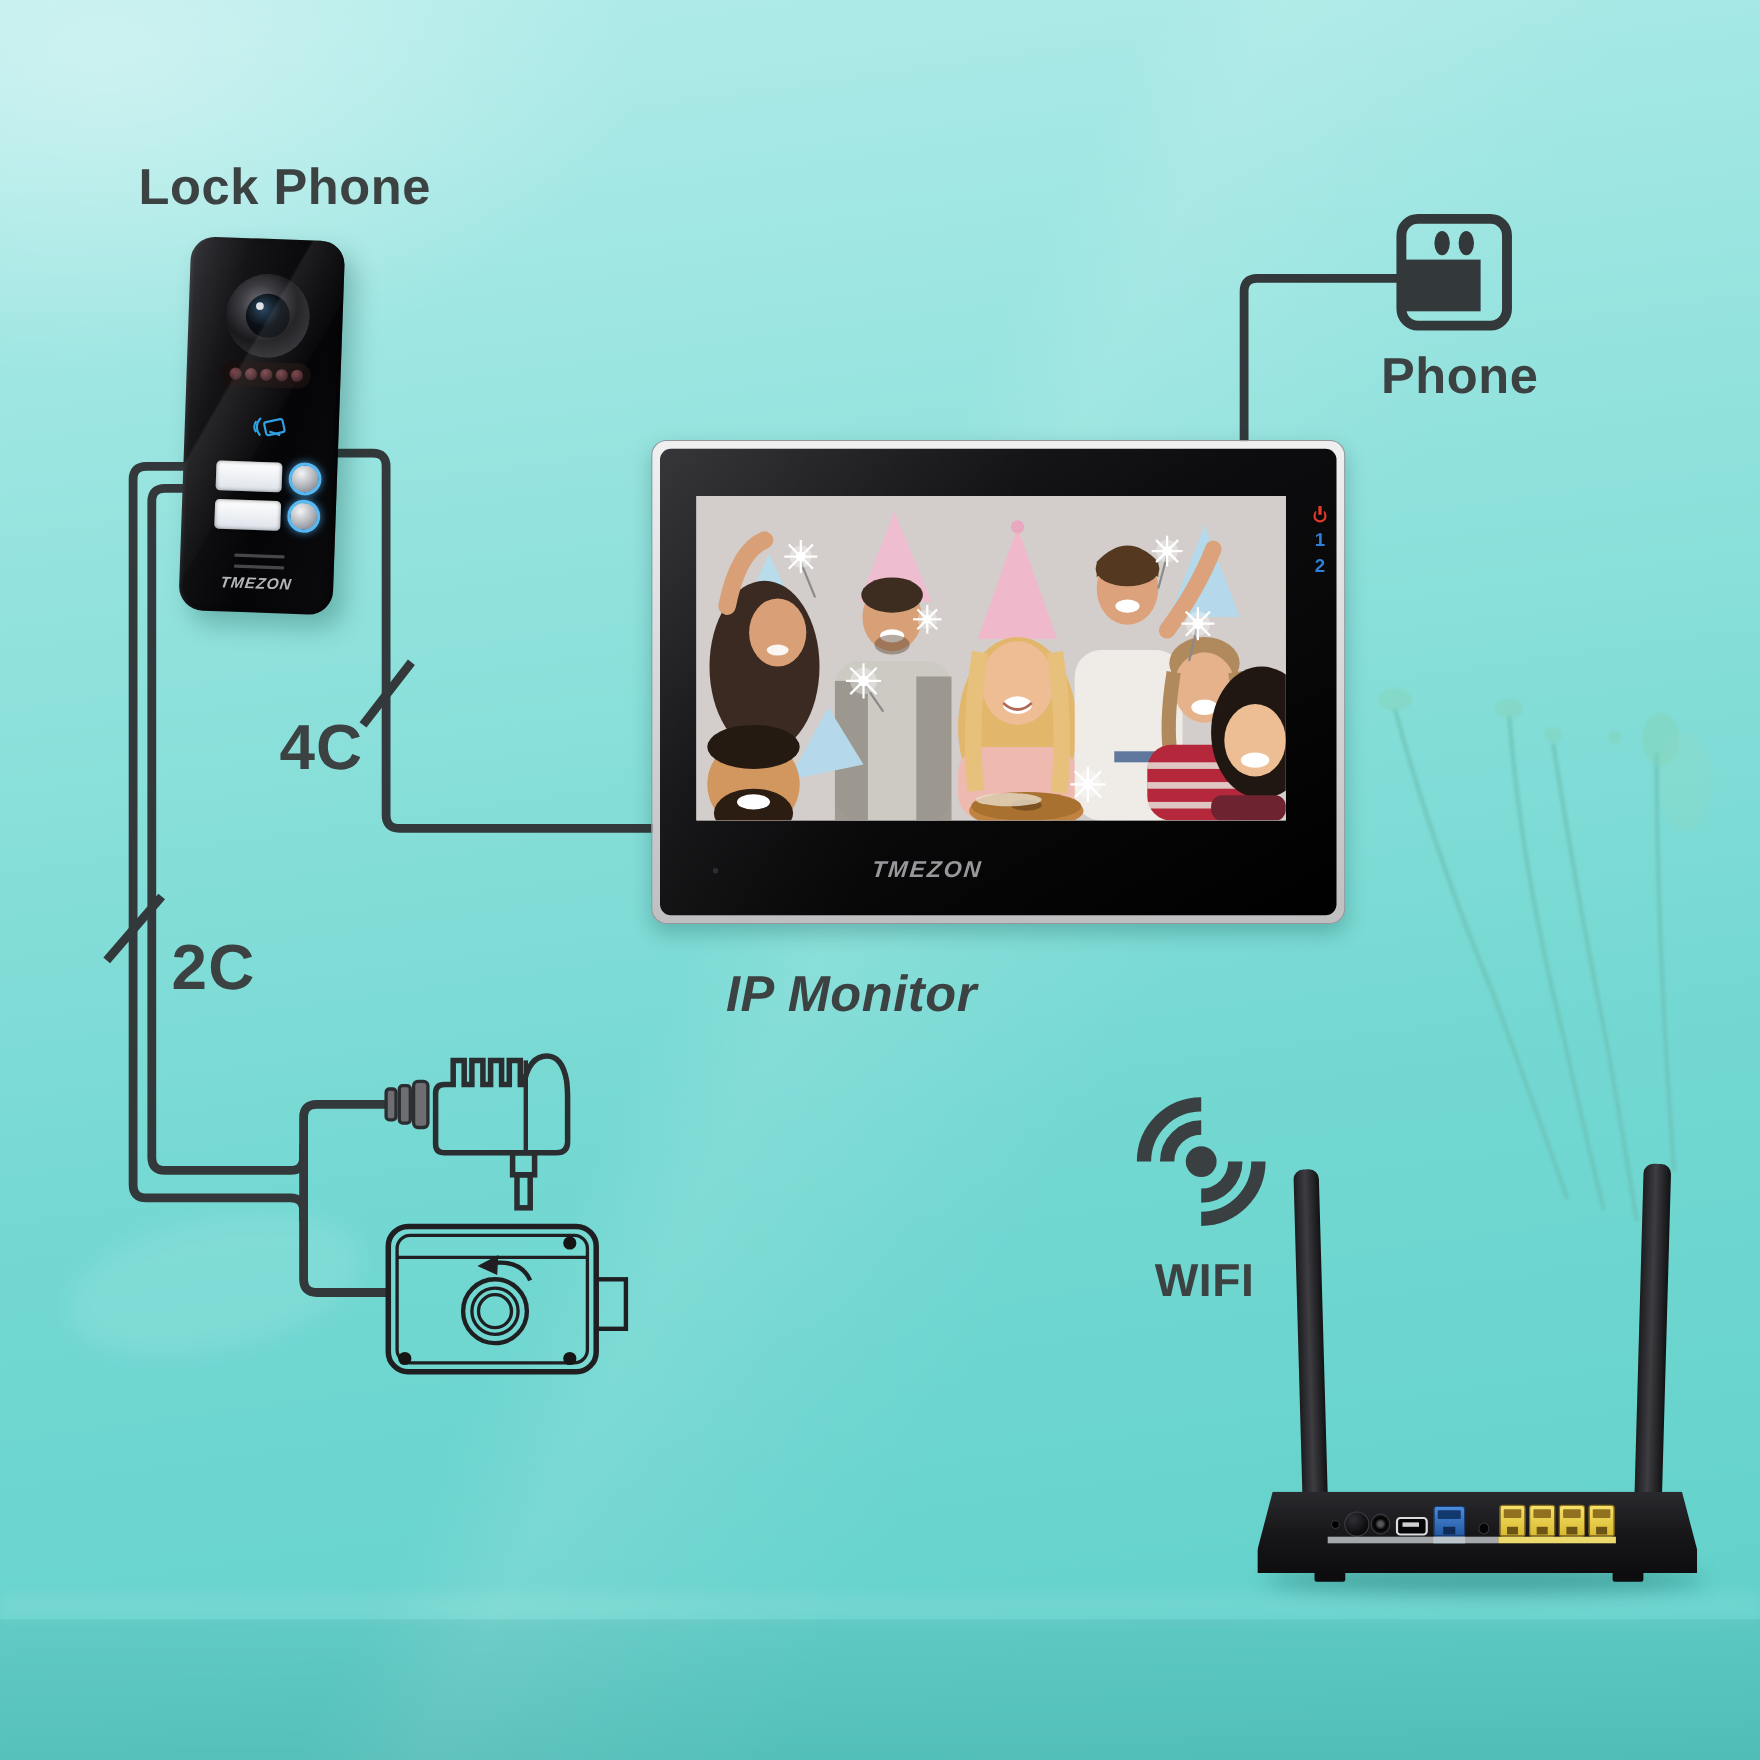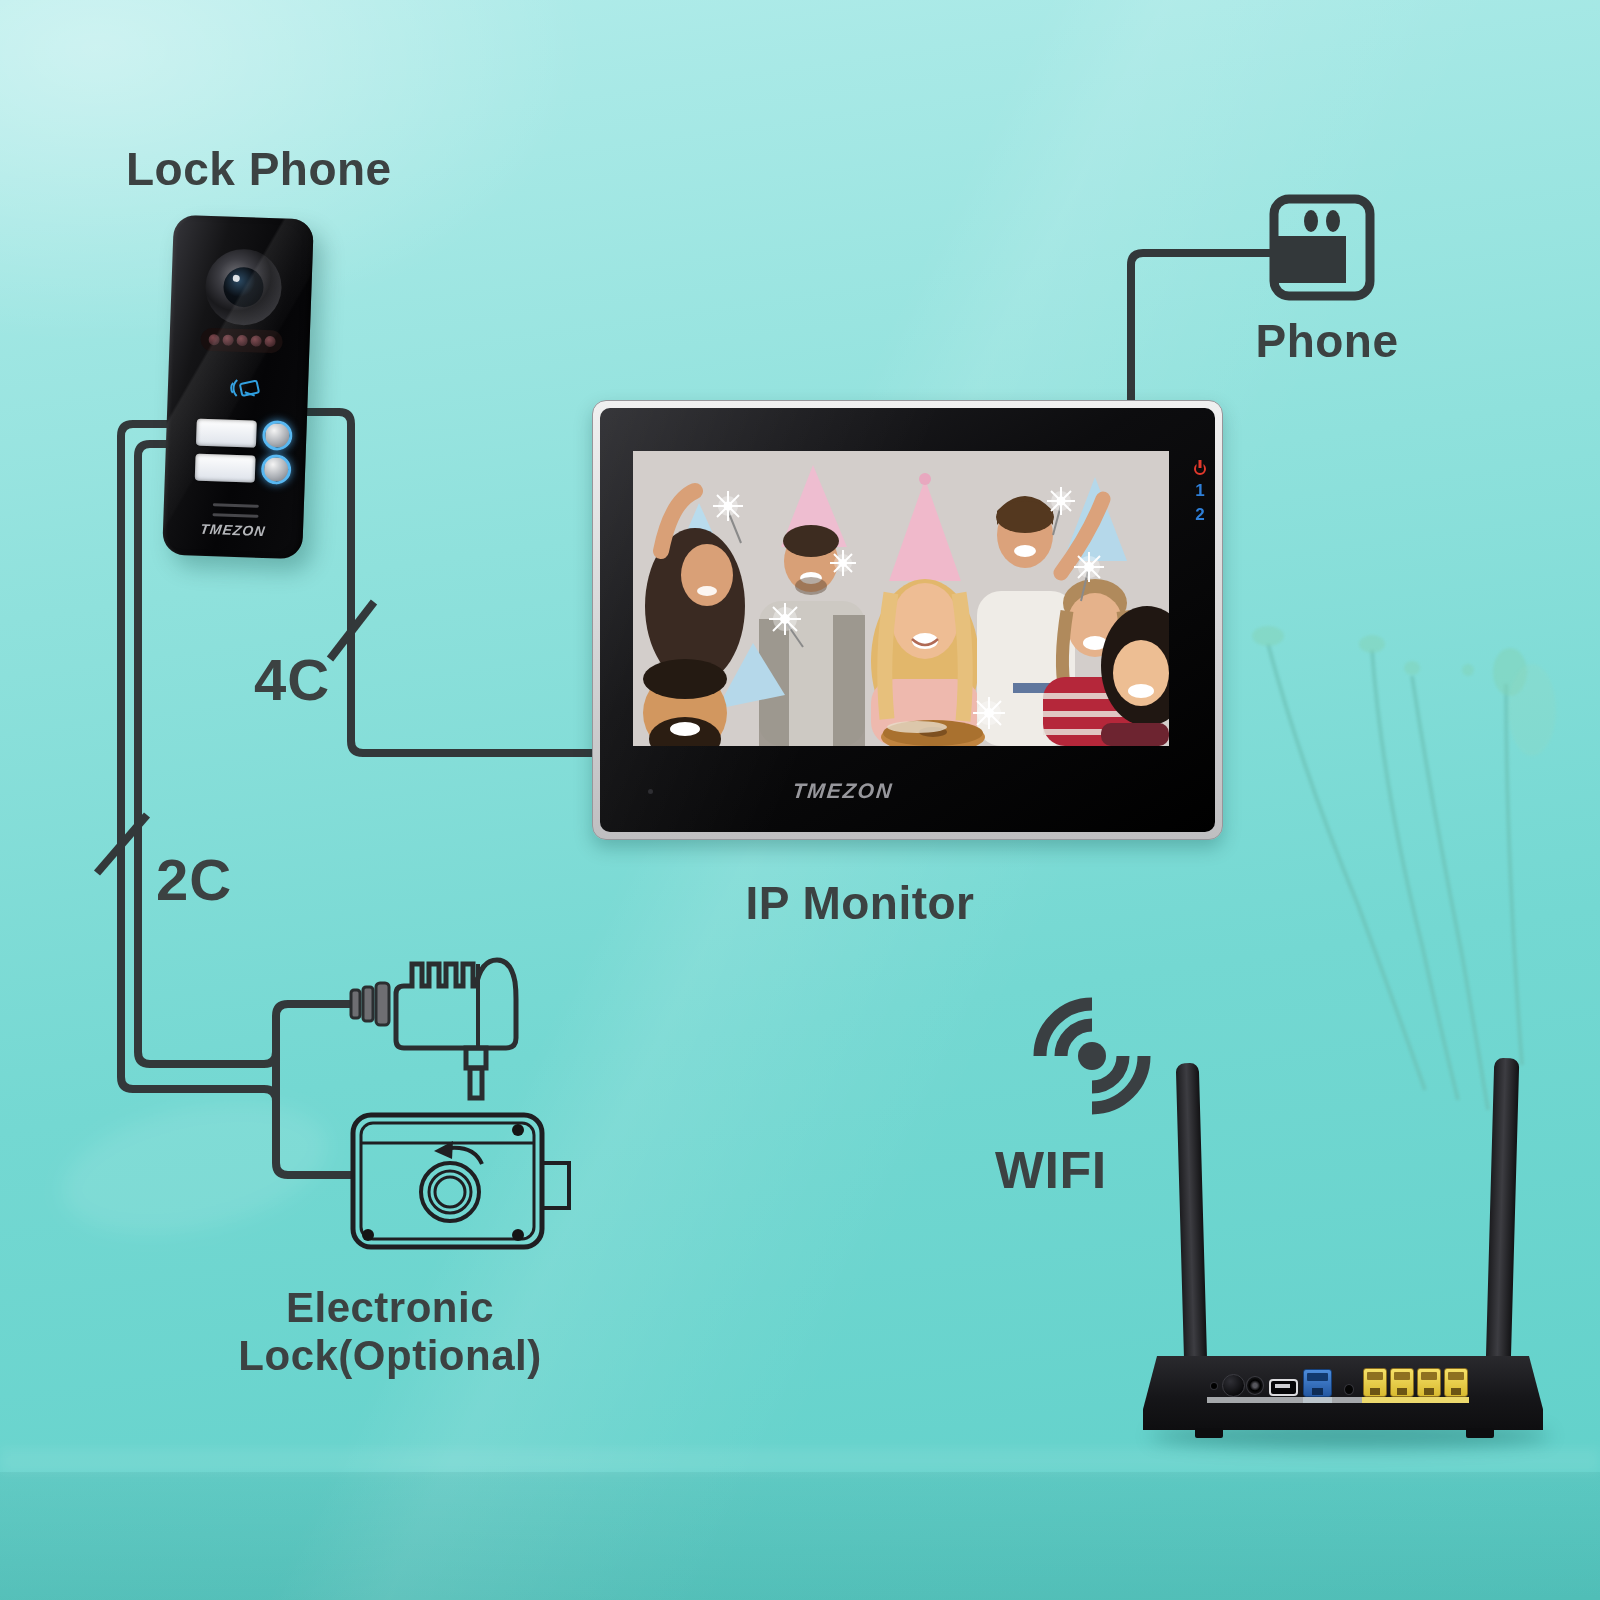--- a/index.html
+++ b/index.html
@@ -16,22 +16,22 @@
     background:linear-gradient(rgba(0,90,85,.08),rgba(0,95,88,.16));}
   .floor-glow{position:absolute;left:0;top:1448px;width:1600px;height:26px;background:rgba(255,255,255,.08);filter:blur(6px);}
   .swirl{position:absolute;left:60px;top:1108px;width:270px;height:120px;border-radius:50%;
     background:rgba(255,255,255,.09);filter:blur(10px);transform:rotate(-12deg);}
   .svg-layer{position:absolute;left:0;top:0;width:1600px;height:1600px;}
 
   
   .lbl{position:absolute;font-weight:bold;color:#3c4242;letter-spacing:.5px;}
   .lbl-door{left:126px;top:142px;font-size:46px;}
   .lbl-power{left:1227px;top:314px;width:200px;text-align:center;font-size:46px;}
-  .lbl-monitor{left:660px;top:876px;width:400px;text-align:center;font-size:46px;}
-  .lbl-wifi{left:995px;top:1140px;width:200px;font-size:52px;}
+  .lbl-monitor{left:660px;top:876px;width:400px;text-align:left;font-size:46px;font-style:italic;}
+  .lbl-wifi{left:995px;top:1140px;width:200px;text-align:center;font-size:42px;}
   .lbl-lock{left:140px;top:1284px;width:500px;text-align:center;font-size:42px;}
   .lbl-4c{left:254px;top:646px;font-size:58px;letter-spacing:1px;}
   .lbl-2c{left:156px;top:846px;font-size:58px;letter-spacing:1px;}
 
   
   .doorphone{position:absolute;left:168px;top:217px;width:140px;height:340px;border-radius:22px;
     background:linear-gradient(104deg,#35353a 0%,#141416 26%,#050507 60%,#0b0b0d 100%);
     transform:rotate(2deg);
     box-shadow:10px 12px 22px rgba(0,60,55,.28), inset 3px 0 5px -2px rgba(255,255,255,.10), inset -5px 0 8px -4px #000;}
   .doorphone::after{content:"";position:absolute;inset:0;border-radius:22px;
@@ -388,17 +388,16 @@
     <div class="r-lan lan3"></div>
     <div class="r-lan lan4"></div>
     <div class="lan-strip"></div>
     <div class="gray-strip"></div>
   </div>
 
   <div class="lbl lbl-door">Lock Phone</div>
   <div class="lbl lbl-power">Phone</div>
   <div class="lbl lbl-monitor">IP Monitor</div>
   <div class="lbl lbl-wifi">WIFI</div>
-  <div class="lbl lbl-lock">Electronic Lock(Optional)</div>
   <div class="lbl lbl-4c">4C</div>
   <div class="lbl lbl-2c">2C</div>
 
 </div>
 
 </body></html>

